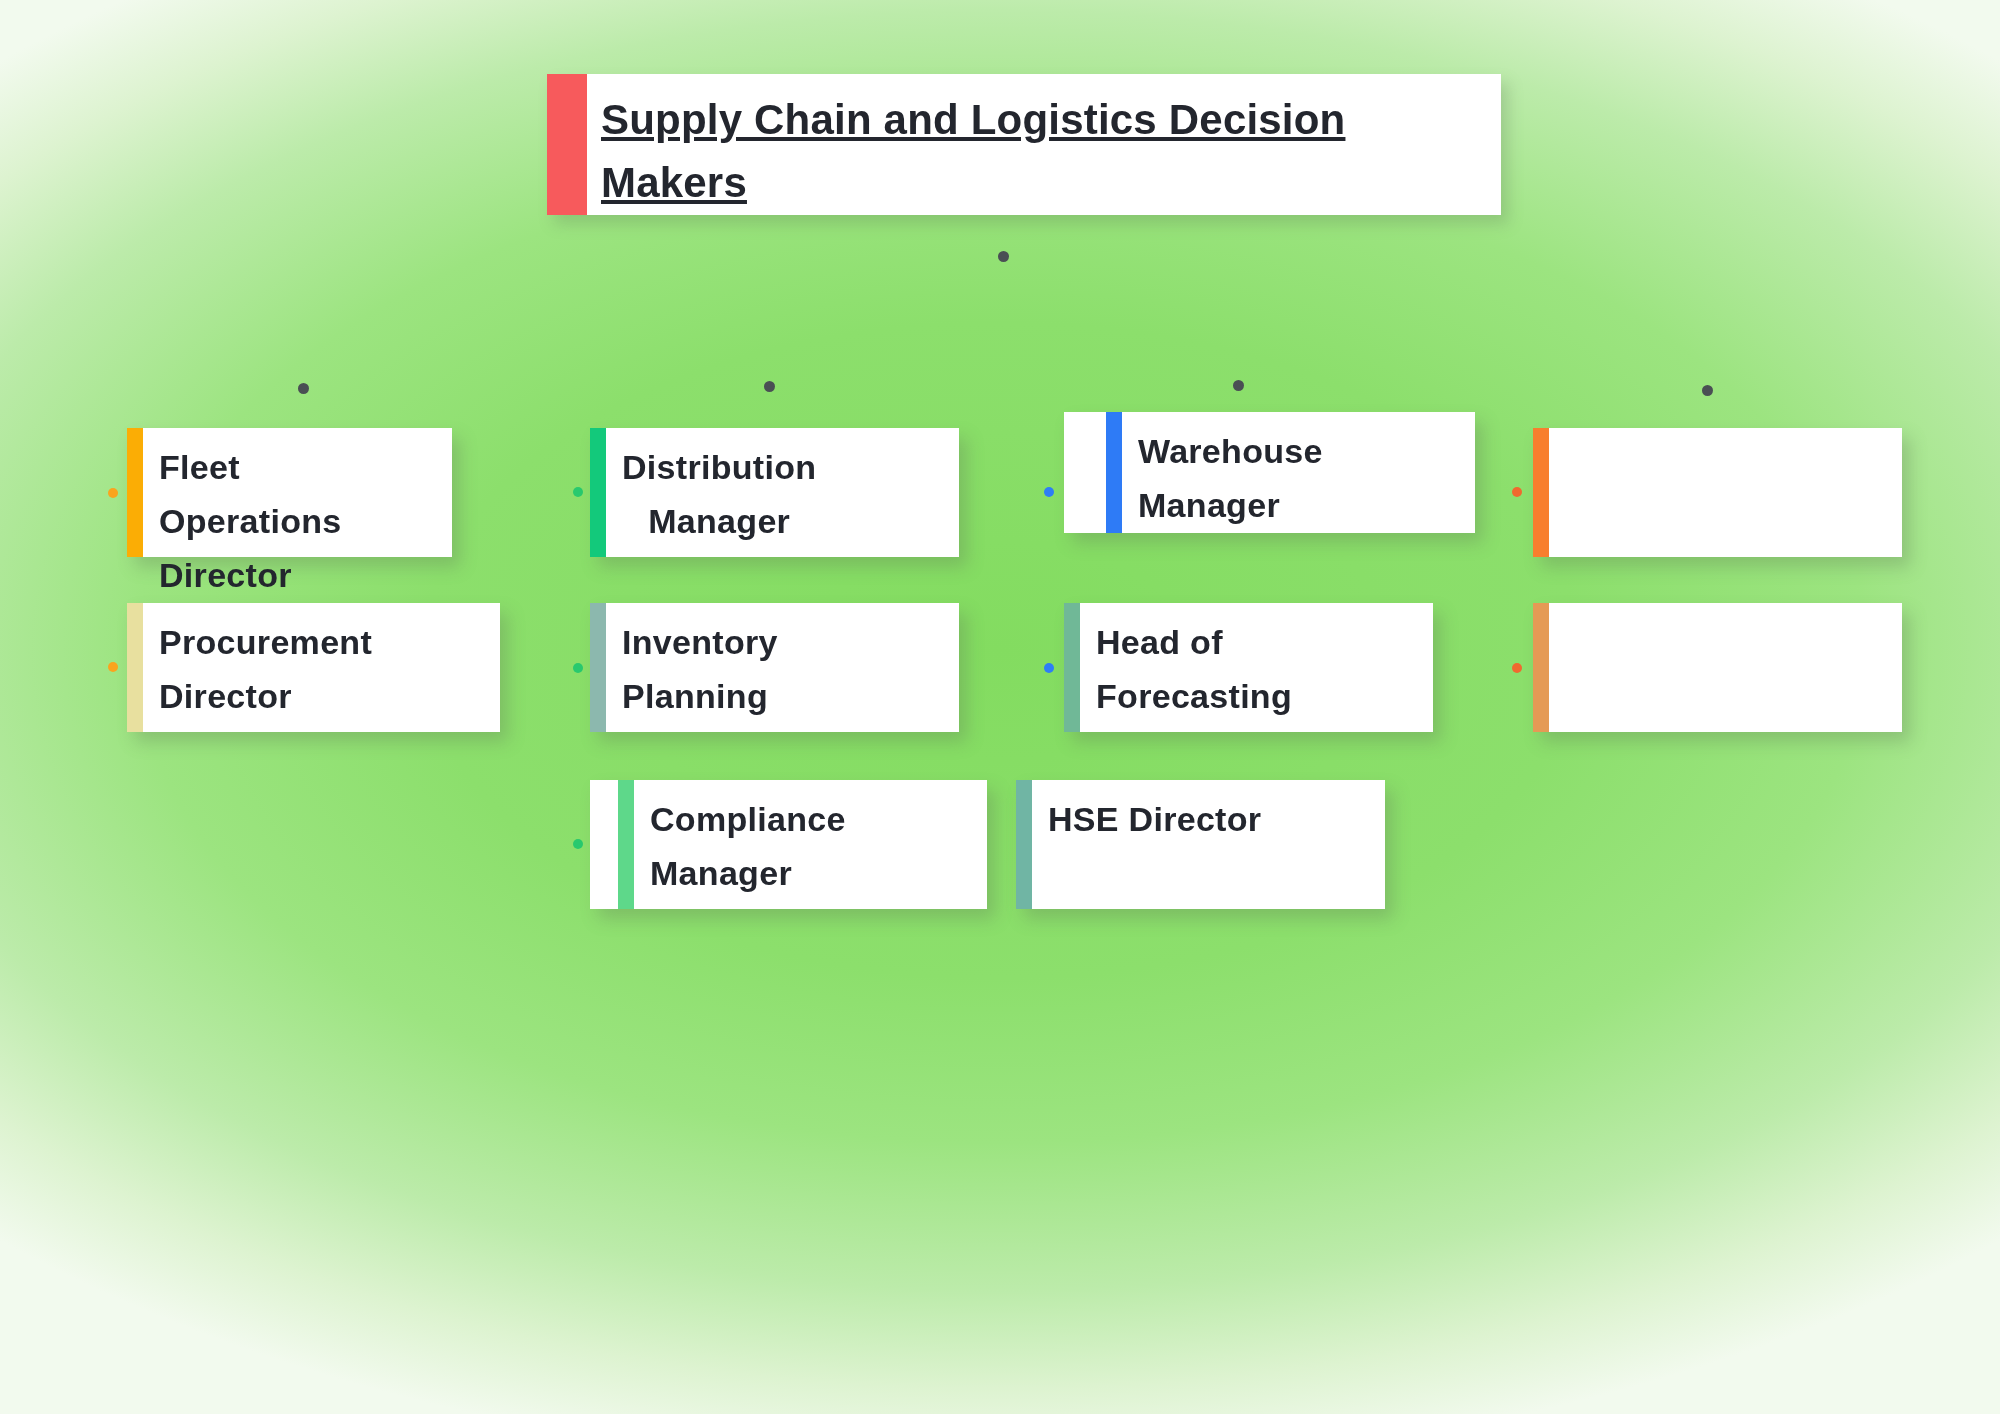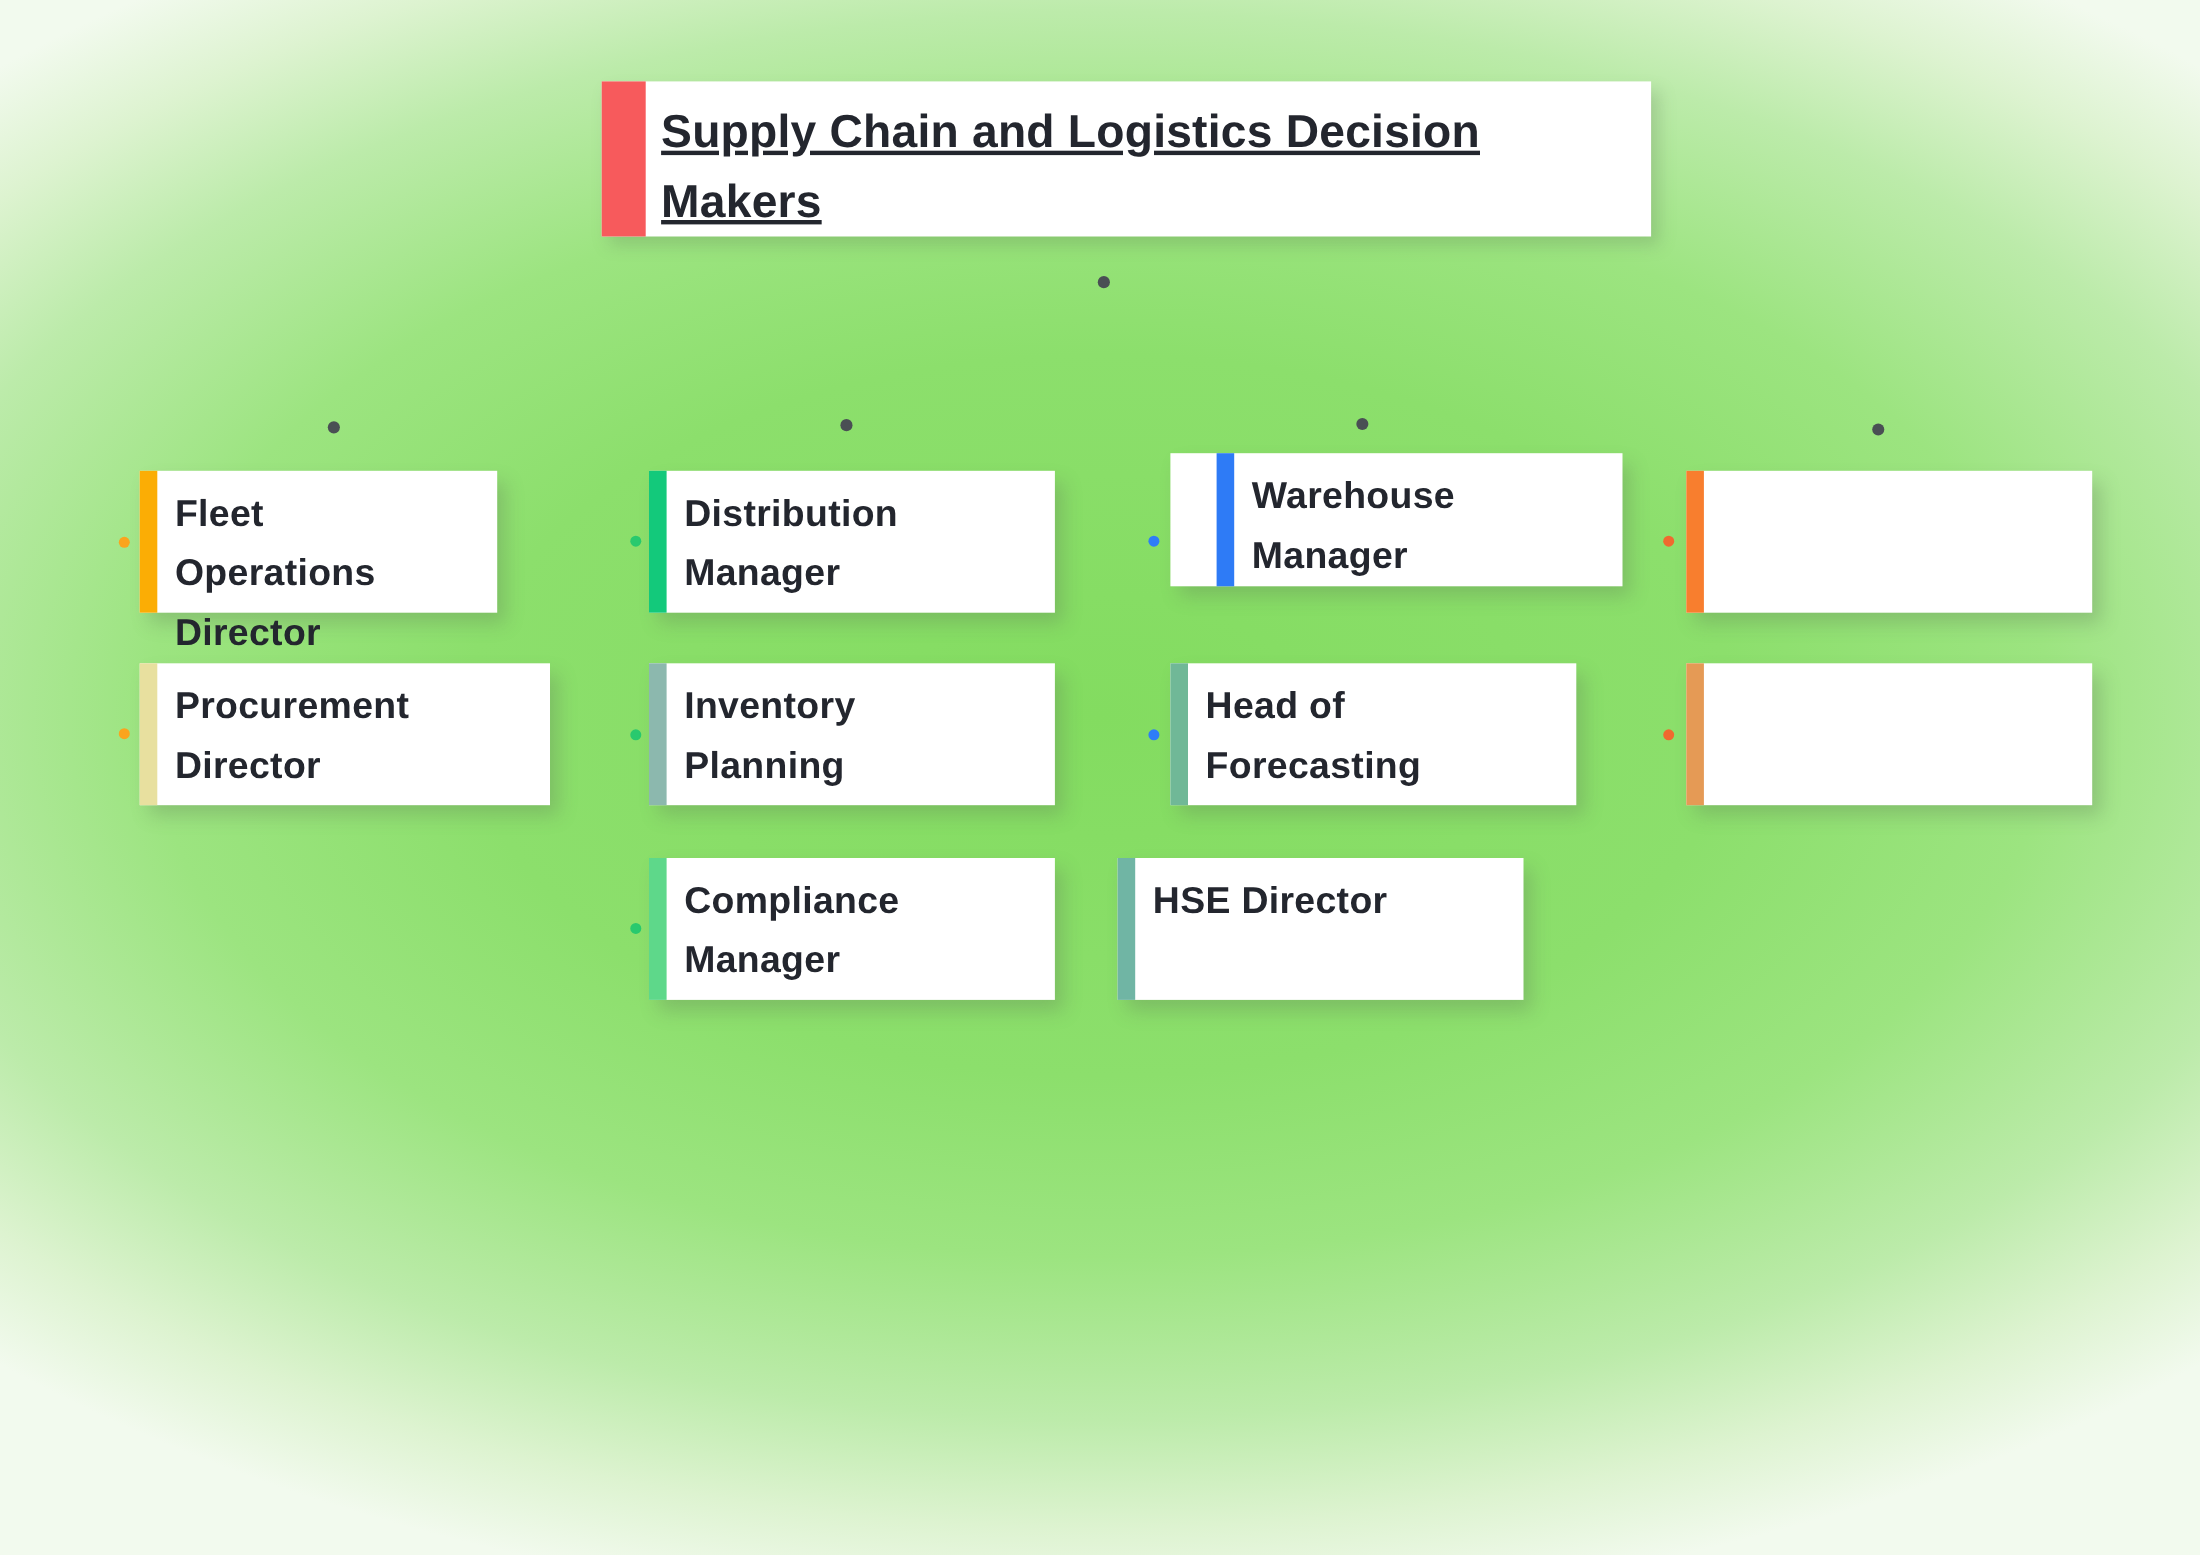--- a/index.html
+++ b/index.html
@@ -92,31 +92,31 @@
     <div class="box" style="left: 127px; top: 428px; width: 325px; height: 129px;">
       <div class="accent" style="width: 16px; background: rgb(251, 173, 5);"></div>
       <div class="label">Fleet Operations
 Director</div>
     </div>
     <div class="box" style="left: 127px; top: 603px; width: 373px; height: 129px;">
       <div class="accent" style="width: 16px; background: rgb(232, 224, 159);"></div>
       <div class="label">Procurement
 Director</div>
     </div>
-    <div class="box" style="left: 590px; top: 428px; width: 369px; height: 129px;">
+    <div class="box" style="left: 590px; top: 428px; width: 369px; height: 129px; text-align: center;">
       <div class="accent" style="width: 16px; background: rgb(19, 201, 123);"></div>
       <div class="label">Distribution
 Manager</div>
     </div>
     <div class="box" style="left: 590px; top: 603px; width: 369px; height: 129px;">
       <div class="accent" style="width: 16px; background: rgb(140, 184, 174);"></div>
       <div class="label">Inventory
 Planning</div>
     </div>
-    <div class="box" style="left: 590px; top: 780px; width: 369px; height: 129px;">
+    <div class="box" style="left: 590px; top: 780px; width: 369px; height: 129px; padding-left: 28px;">
       <div class="accent" style="width: 16px; background: rgb(94, 216, 138);"></div>
       <div class="label">Compliance
 Manager</div>
     </div>
     <div class="box" style="left: 1064px; top: 412px; width: 369px; height: 121px; padding-left: 42px;">
       <div class="accent" style="width: 16px; background: rgb(46, 123, 246);"></div>
       <div class="label">Warehouse
 Manager</div>
     </div>
     <div class="box" style="left: 1064px; top: 603px; width: 369px; height: 129px;">

